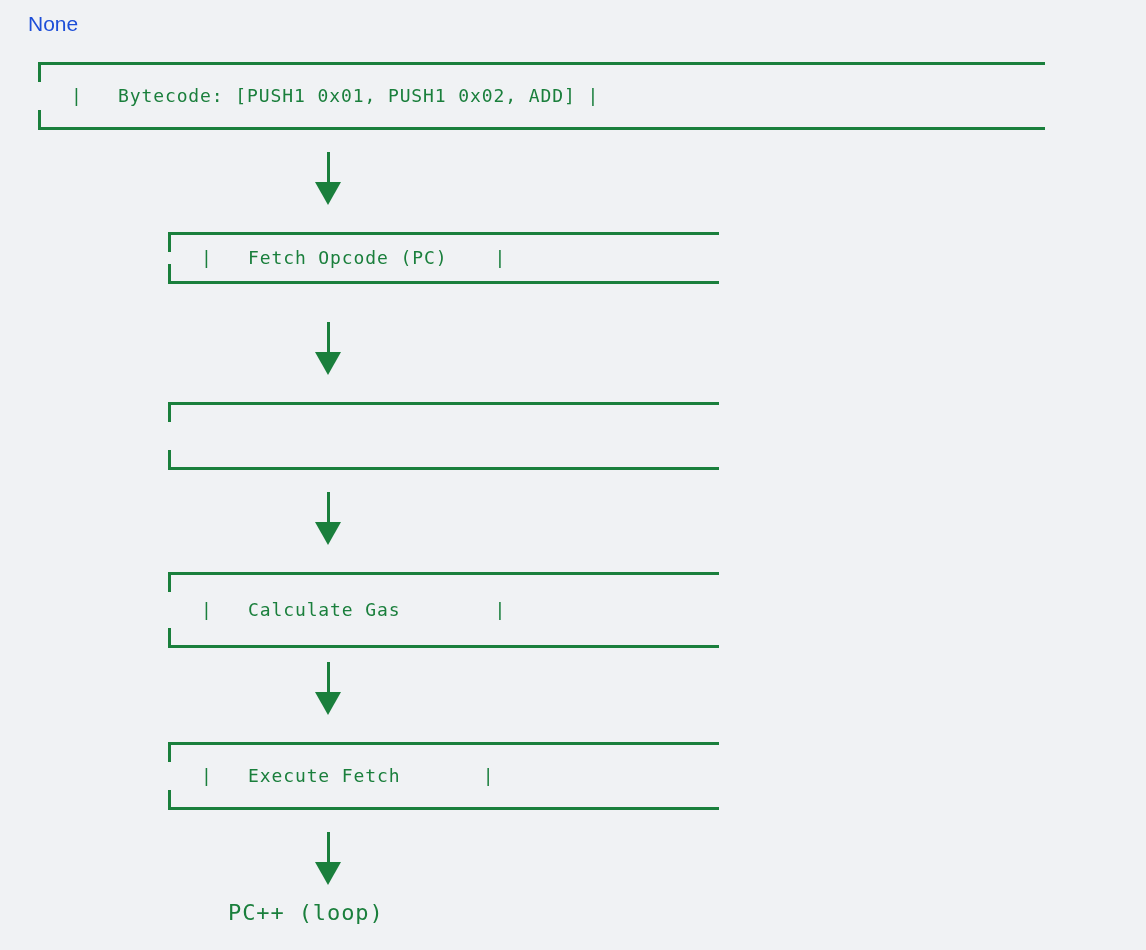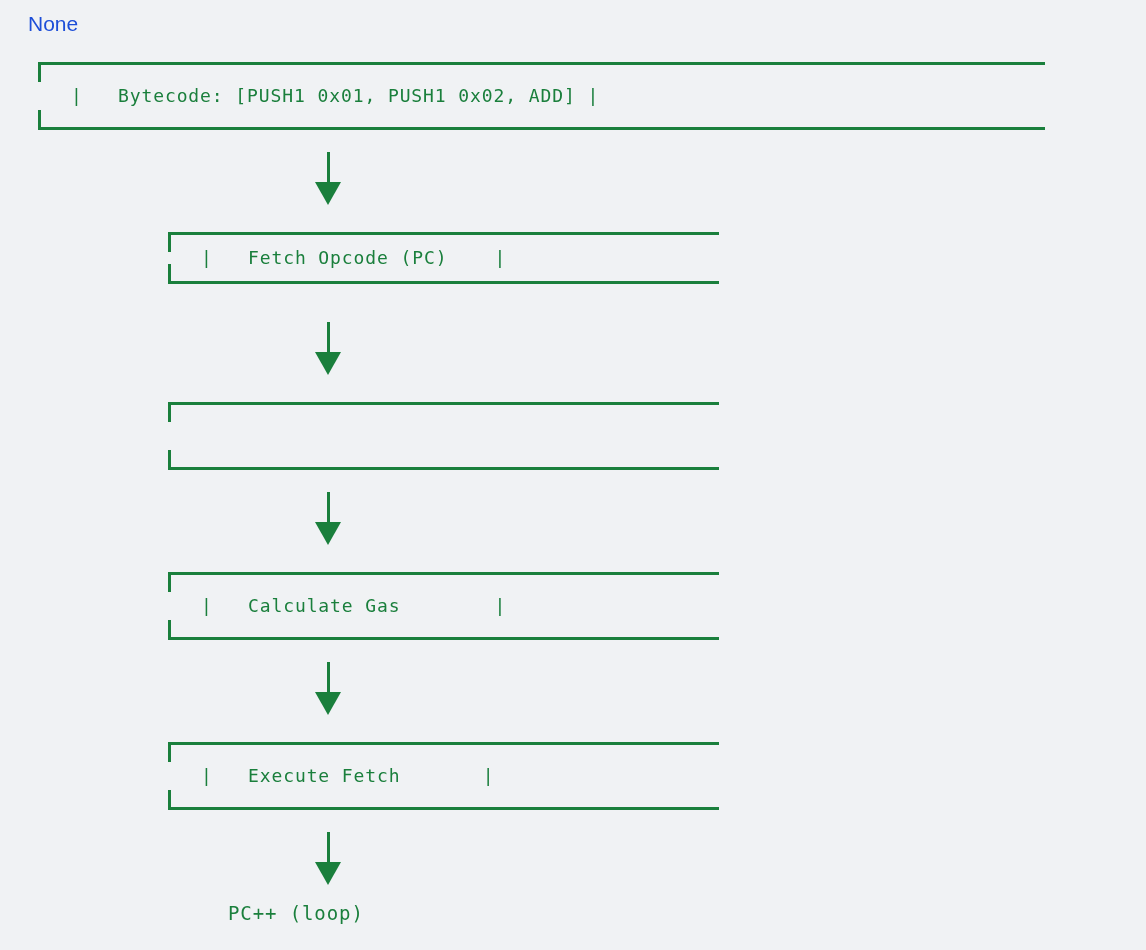--- a/index.html
+++ b/index.html
@@ -96,21 +96,21 @@
     margin: 0 auto;
     border-left: 13px solid transparent;
     border-right: 13px solid transparent;
     border-top: 23px solid #1a7f3c;
   }
 
   
   .loop-text {
     position: absolute;
     font-family: "DejaVu Sans Mono", "Liberation Mono", monospace;
-    font-size: 19px;
+    font-size: 22px;
     letter-spacing: 0.9px;
     line-height: 34px;
     color: #1a7f3c;
     white-space: pre;
   }
 </style>
 </head>
 <body style="background: rgb(240, 242, 244);">
 
 <div id="canvas">
@@ -148,21 +148,21 @@
     <span class="node-edge bl" style="background: rgb(26, 127, 60);"></span>
     <span class="node-edge tr" style="background: rgb(26, 127, 60);"></span>
     <span class="node-edge br" style="background: rgb(26, 127, 60);"></span>
   </div>
 
   <div class="connector" style="left:308px; top:492px; height:58px;">
     <div class="stem" style="height: 30px; background: rgb(26, 127, 60);"></div>
     <div class="arrowhead" style="border-top-color: rgb(26, 127, 60);"></div>
   </div>
 
-  <div class="node" style="left: 168px; top: 572px; width: 554px; height: 68px; border-color: rgb(26, 127, 60);">
+  <div class="node" style="left: 168px; top: 572px; width: 554px; height: 76px; border-color: rgb(26, 127, 60);">
     <span class="node-edge tl" style="background: rgb(26, 127, 60);"></span>
     <span class="node-edge bl" style="background: rgb(26, 127, 60);"></span>
     <span class="node-edge tr" style="background: rgb(26, 127, 60);"></span>
     <span class="node-edge br" style="background: rgb(26, 127, 60);"></span>
     <span class="node-label" style="color: rgb(26, 127, 60);">|   Calculate Gas        |</span>
   </div>
 
   <div class="connector" style="left:308px; top:662px; height:58px;">
     <div class="stem" style="height: 30px; background: rgb(26, 127, 60);"></div>
     <div class="arrowhead" style="border-top-color: rgb(26, 127, 60);"></div>

